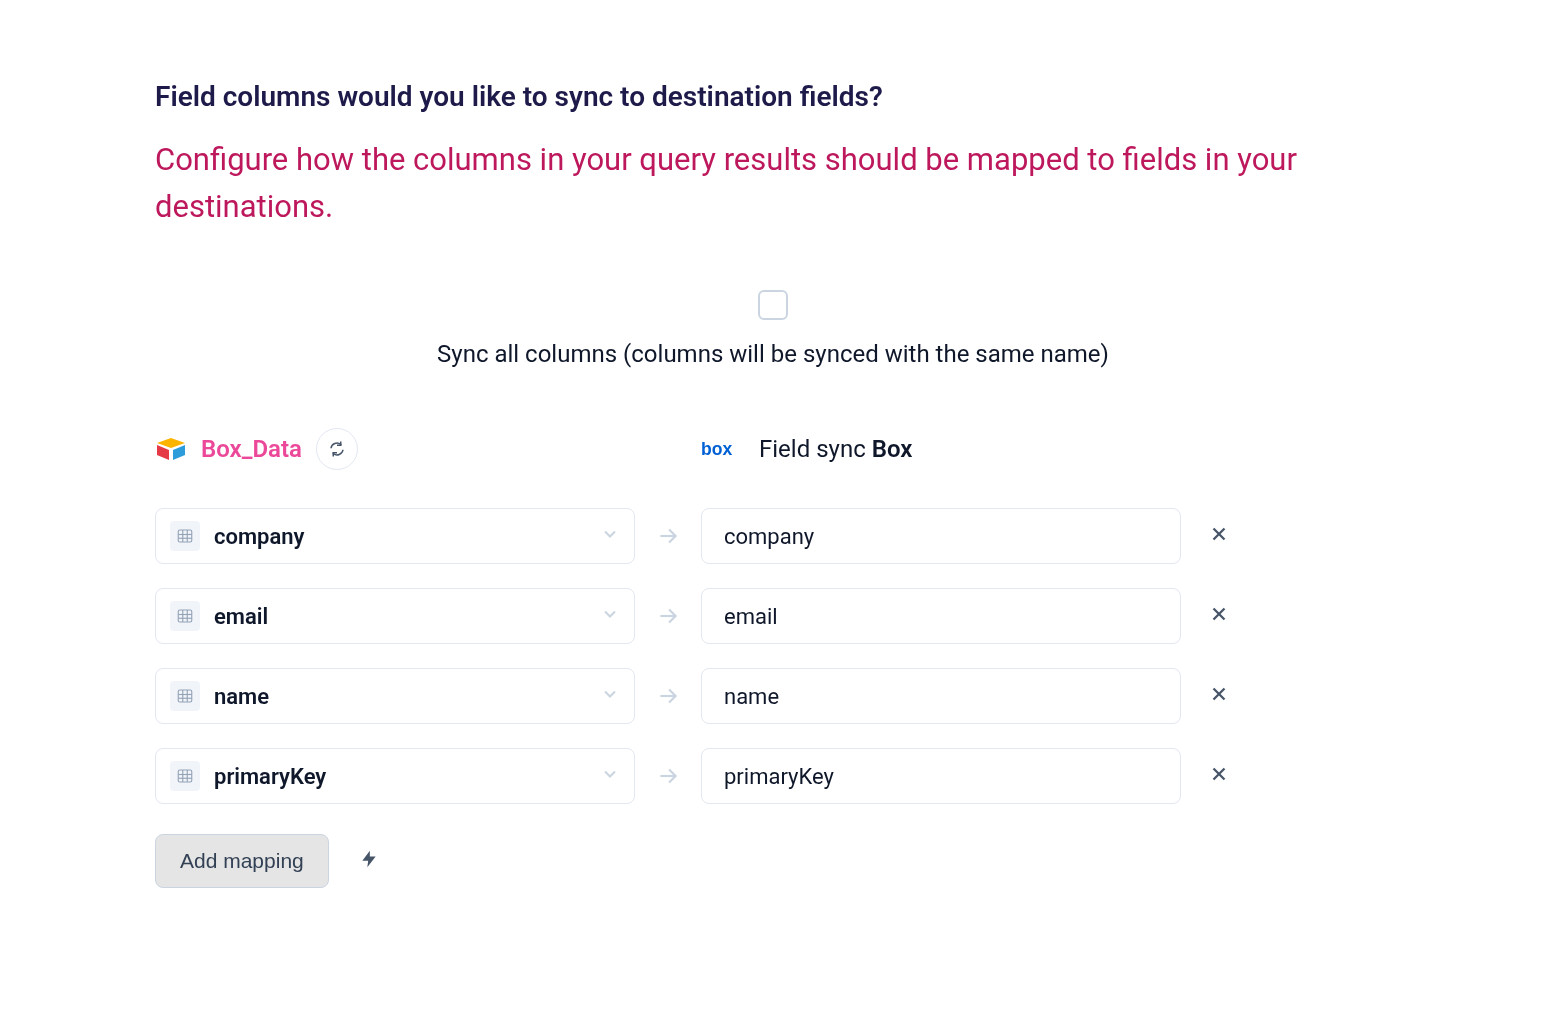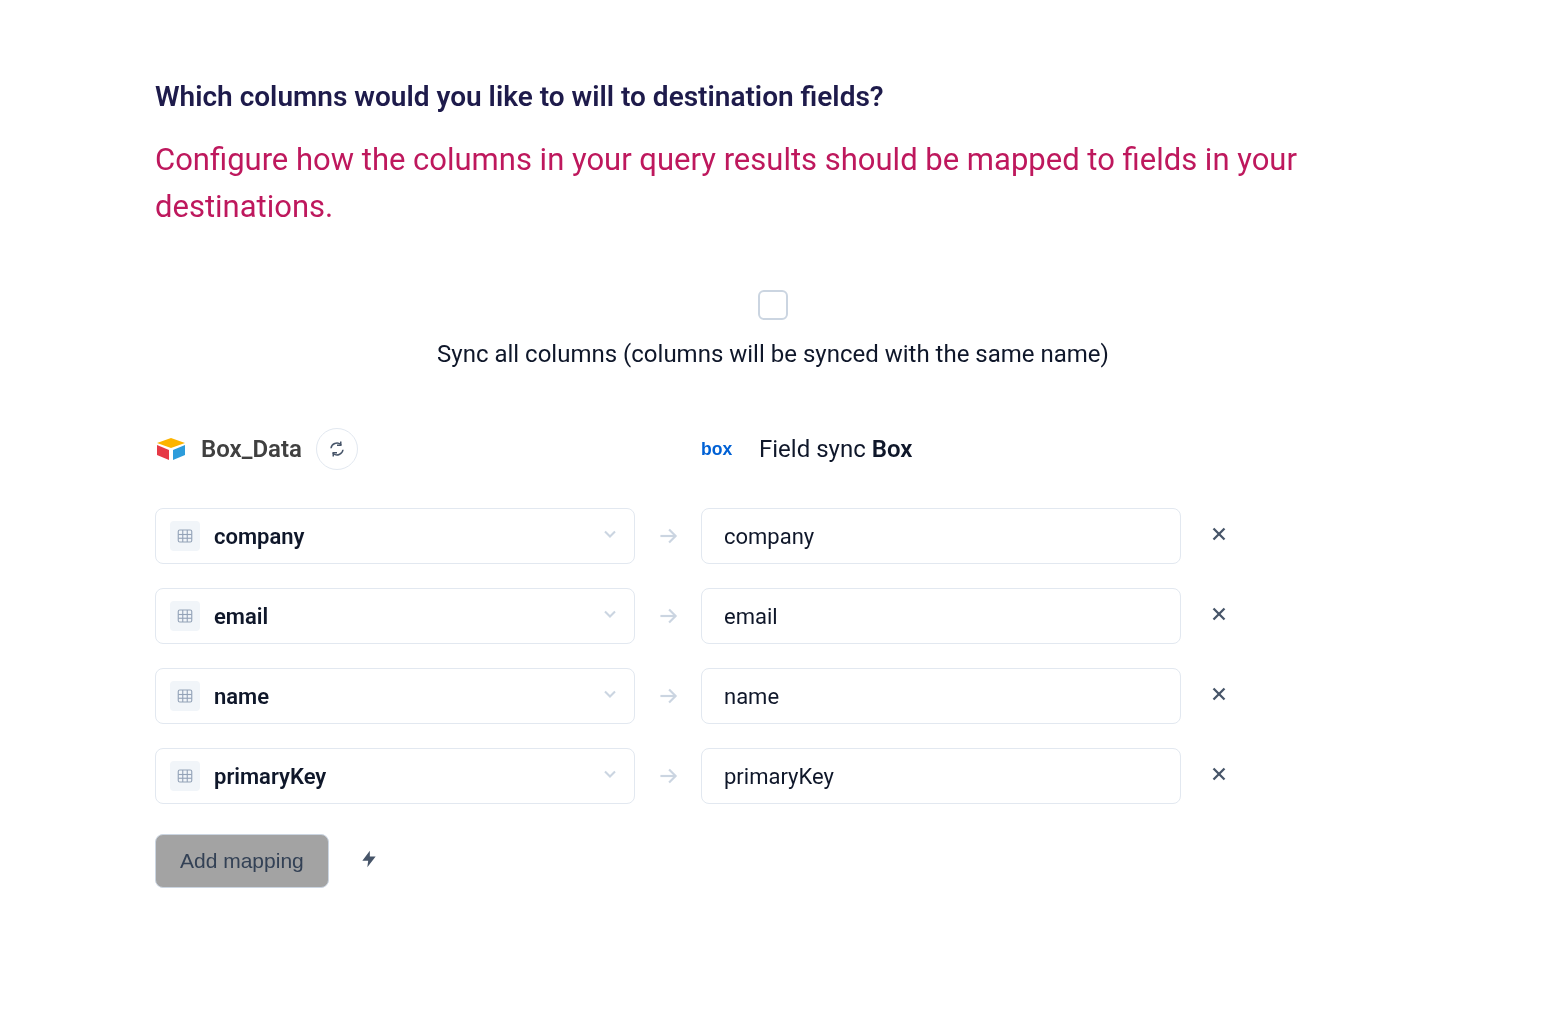--- a/index.html
+++ b/index.html
@@ -72,21 +72,21 @@
     }
     
     .source-logo svg {
       width: 100%;
       height: 100%;
     }
     
     .source-label {
       font-size: 24px;
       font-weight: 600;
-      color: #404040;
+      color: #ec4899;
     }
     
     .refresh-btn {
       width: 42px;
       height: 42px;
       border: 1px solid #e2e8f0;
       border-radius: 50%;
       background: #ffffff;
       display: flex;
       align-items: center;
@@ -222,39 +222,39 @@
       align-items: center;
       gap: 30px;
       margin-top: 30px;
     }
     
     .add-mapping-btn {
       height: 54px;
       padding: 0 24px;
       border: 1px solid #cbd5e1;
       border-radius: 8px;
-      background: #a3a3a3;
+      background: #e5e5e5;
       font-size: 21px;
       font-weight: 500;
       color: #334155;
       cursor: pointer;
       display: flex;
       align-items: center;
     }
     
     .lightning-icon {
       width: 20px;
       height: 20px;
       color: #475569;
     }
   </style>
 </head>
 <body>
 
-<h1 class="heading">Which columns would you like to will to destination fields?</h1>
+<h1 class="heading">Field columns would you like to sync to destination fields?</h1>
 <p class="subheading">Configure how the columns in your query results should be mapped to fields in your destinations.</p>
 
 <div class="sync-all-row">
   <div class="checkbox"></div>
   <span class="sync-all-label">Sync all columns (columns will be synced with the same name)</span>
 </div>
 
 <div class="columns-header">
   <div class="source-header">
     <div class="source-logo">

